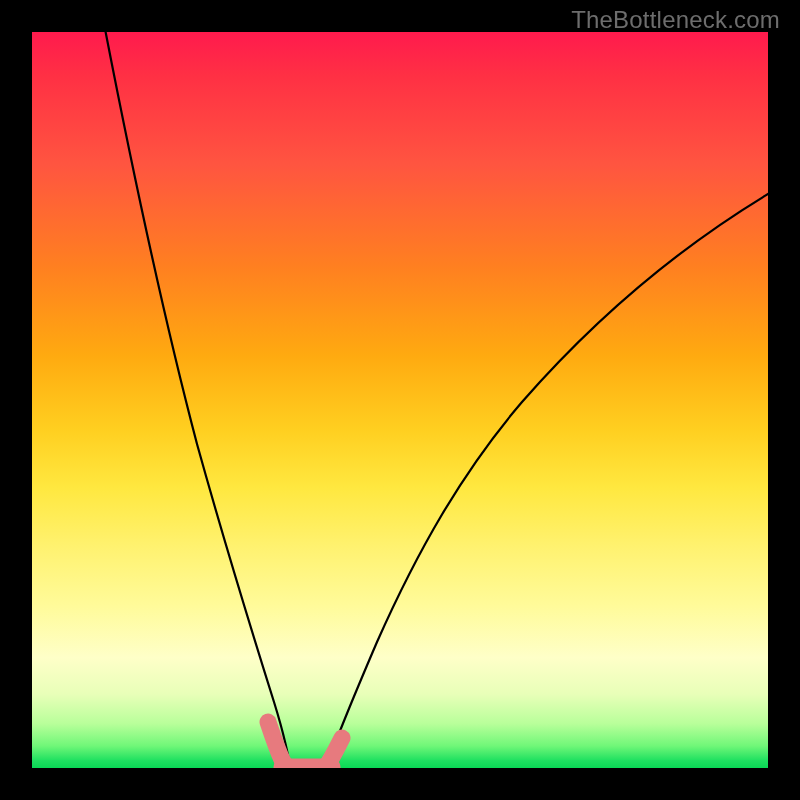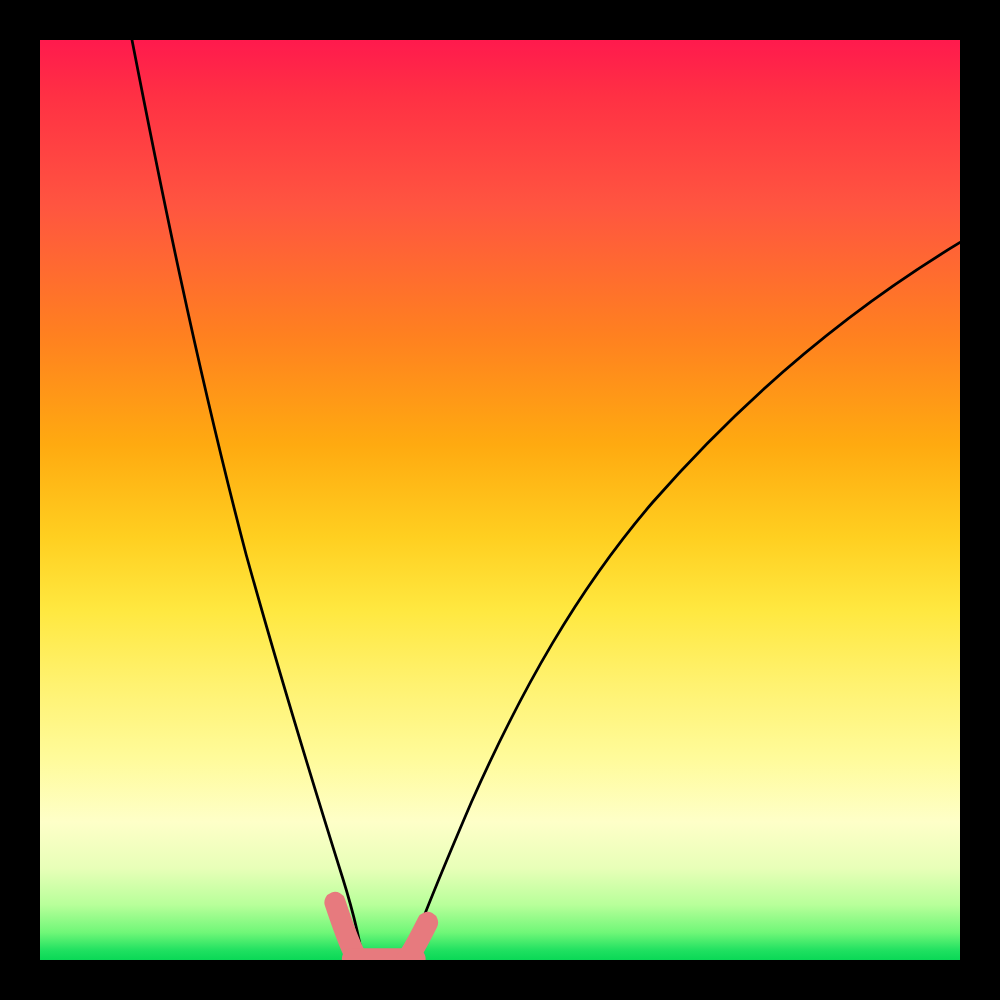--- a/index.html
+++ b/index.html
@@ -92,13 +92,14 @@
                C 240 702, 246 720, 252 732
                L 257 736" fill="none" stroke="#e77a7e" stroke-width="17" stroke-linecap="round"></path>
 
       <path d="M 250 735 L 300 735" fill="none" stroke="#e77a7e" stroke-width="17" stroke-linecap="round"></path>
 
       <path d="M 293 736
                C 298 730, 304 718, 310 706" fill="none" stroke="#e77a7e" stroke-width="17" stroke-linecap="round"></path>
     </svg>
   </div>
 
+  <div class="attribution">TheBottleneck.com</div>
 </div>
 
 </body></html>

